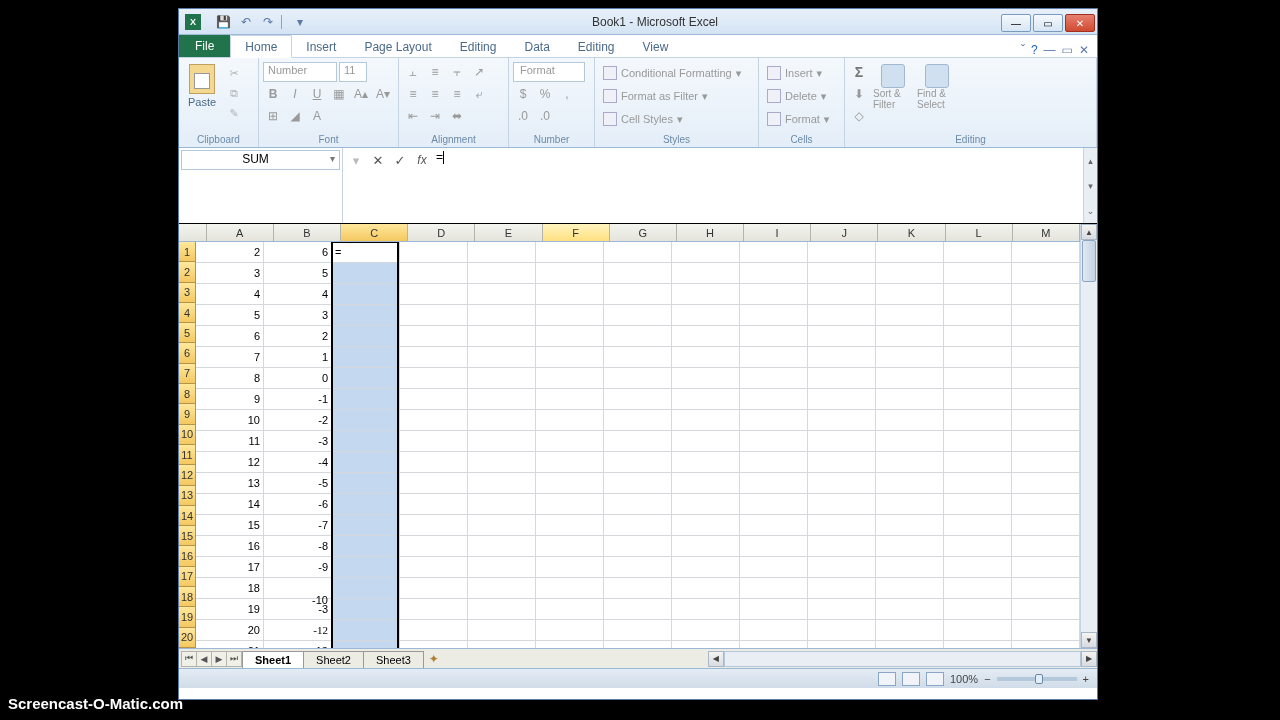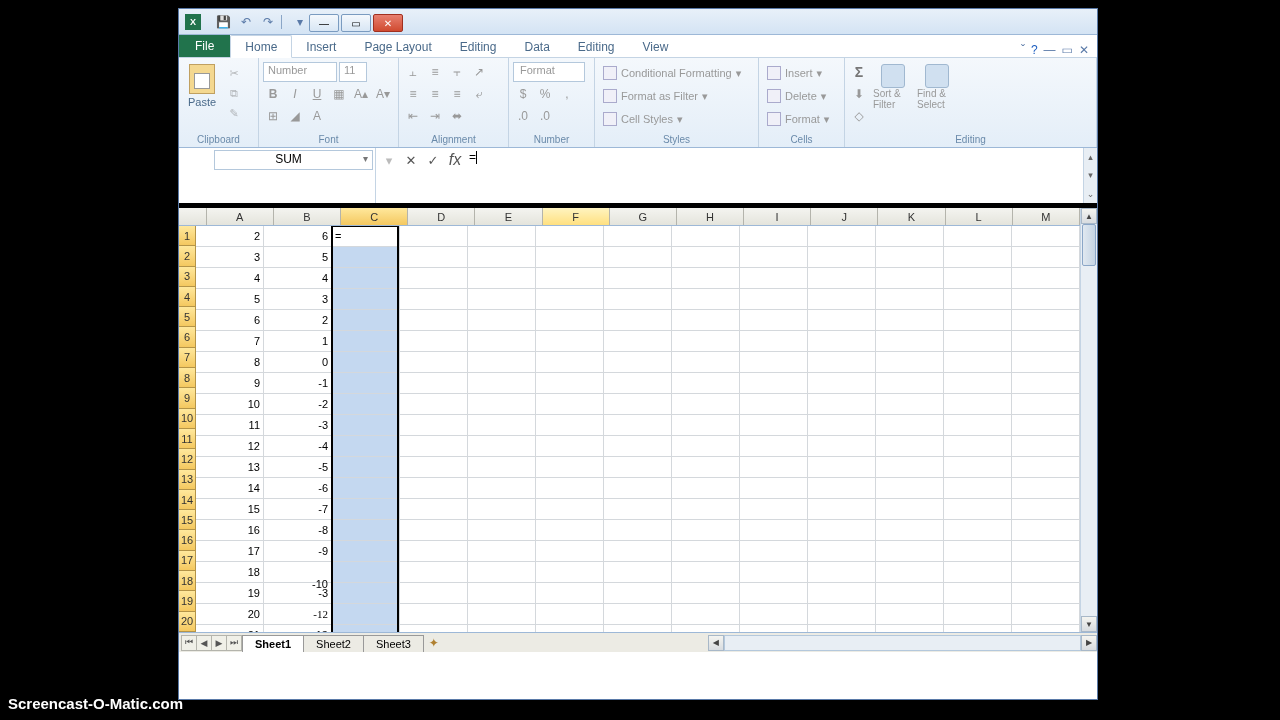--- a/index.html
+++ b/index.html
@@ -47,27 +47,27 @@
 .styles-body { display: flex; flex-direction: column; gap: 1px; padding-top: 2px; }
 .style-item { height: 22px; display: flex; align-items: center; gap: 4px; font-size: 11px; color: #999; padding: 0 4px; }
 .style-icon { width: 14px; height: 14px; border: 1px solid #aac; background: #f0f0f8; }
 .cells-body { display: flex; flex-direction: column; gap: 1px; padding-top: 2px; }
 .cell-item { height: 22px; display: flex; align-items: center; gap: 4px; font-size: 11px; color: #999; padding: 0 4px; }
 .edit-body { display: flex; align-items: flex-start; gap: 4px; padding-top: 2px; }
 .edit-col { display: flex; flex-direction: column; gap: 2px; }
 .edit-big { display: flex; flex-direction: column; align-items: center; font-size: 10px; color: #999; width:40px; padding-top:2px; }
 .edit-big-icon { width: 24px; height: 24px; background: #d0e0f0; border: 1px solid #a0b8d0; border-radius: 3px; }
 .sigma { font-size: 14px; font-weight: bold; color: #777; }
-.formulabar { height: 60px; background: #fff; border-bottom: 5px solid #000000; display: flex; padding-left: 33px; }
+.formulabar { height: 76px; background: #fff; border-bottom: 1px solid #000000; display: flex; }
 .namebox { width: 164px; border-right: 1px solid #c4d4e4; display: flex; align-items: flex-start; padding: 2px; }
 .namebox-input { width: 100%; height: 20px; border: 1px solid #b4c8dc; background: #fff; font-size: 12px; padding: 1px 16px 1px 6px; text-align: center; position: relative; }
 .namebox-input::after { content:'▾'; position:absolute; right:4px; top:2px; color:#777; font-size:10px; }
 .fb-btns { display: flex; align-items: flex-start; padding-top: 2px; gap:2px; padding-left:3px; }
 .fb-btn { width: 20px; height: 20px; display: flex; align-items: center; justify-content: center; font-size: 13px; color: #555; }
-.fx-icon { font-style: italic; font-size: 16px; }
+.fx-icon { font-style: italic; font-size: 12px; }
 .formula-input { flex: 1; padding: 2px 4px; font-size: 12px; }
 .formula-input .cursor { display:inline-block; width:1px; height:13px; background:#000; vertical-align:middle; animation: blink 1s infinite; }
 @keyframes blink { 50% { opacity:0; } }
 .fb-right { width:14px; background:#e8eef4; border-left:1px solid #c4d4e4; display:flex; flex-direction:column; }
 .fb-scroll { flex:1; display:flex; align-items:center; justify-content:center; font-size:9px; color:#666; }
 .grid-area { position: relative; height: 424px; display: flex; flex-direction: column; background:#fff; }
 .col-headers { height: 18px; display: flex; border-bottom: 1px solid #9db8d7; }
 .corner { width: 28px; background: linear-gradient(#f4f4f0,#e4e4dc); border-right: 1px solid #b4b4ac; }
 .col-h { background: linear-gradient(#f4f4f0,#e4e4dc); border-right: 1px solid #b4b4ac; display: flex; align-items: center; justify-content: center; font-size: 11px; color: #333; }
 .col-h.sel { background: linear-gradient(#ffe89c,#f4c860); }
@@ -110,20 +110,21 @@
     <div class="titlebar-left">
       <span class="excel-icon">X</span>
       <div class="qat">
         <span class="qat-btn">💾</span>
         <span class="qat-btn">↶</span>
         <span class="qat-btn">↷</span>
         <span class="qat-divider"></span>
         <span class="qat-btn">▾</span>
       </div>
     </div>
+    <div class="titlebar-title">Book1 - Microsoft Excel</div>
     <div class="win-controls">
       <div class="win-btn">—</div>
       <div class="win-btn">▭</div>
       <div class="win-btn close">✕</div>
     </div>
   </div>
 
   <div class="ribbon-tabs">
     <div class="tab file">File</div>
     <div id="ribbon-tab-list" style="display: contents;"><div class="tab active">Home</div><div class="tab">Insert</div><div class="tab">Page Layout</div><div class="tab">Editing</div><div class="tab">Data</div><div class="tab">Editing</div><div class="tab">View</div></div>
@@ -624,16 +625,27 @@
       </div>
     <div class="new-sheet">✦</div>
     <div class="hscroll">
       <div style="width:260px;"></div>
       <div class="hscroll-btn">◀</div>
       <div class="hscroll-track"></div>
       <div class="hscroll-btn">▶</div>
     </div>
   </div>
 
+  <div class="statusbar">
+    <div class="view-btn"></div>
+    <div class="view-btn"></div>
+    <div class="view-btn"></div>
+    <span>100%</span>
+    <span>−</span>
+    <div class="zoom-slider">
+        <div class="zoom-thumb"></div>
+      </div>
+    <span>+</span>
+  </div>
 
 </div>
 
 <div class="watermark">Screencast-O-Matic.com</div>
 
 </body></html>

